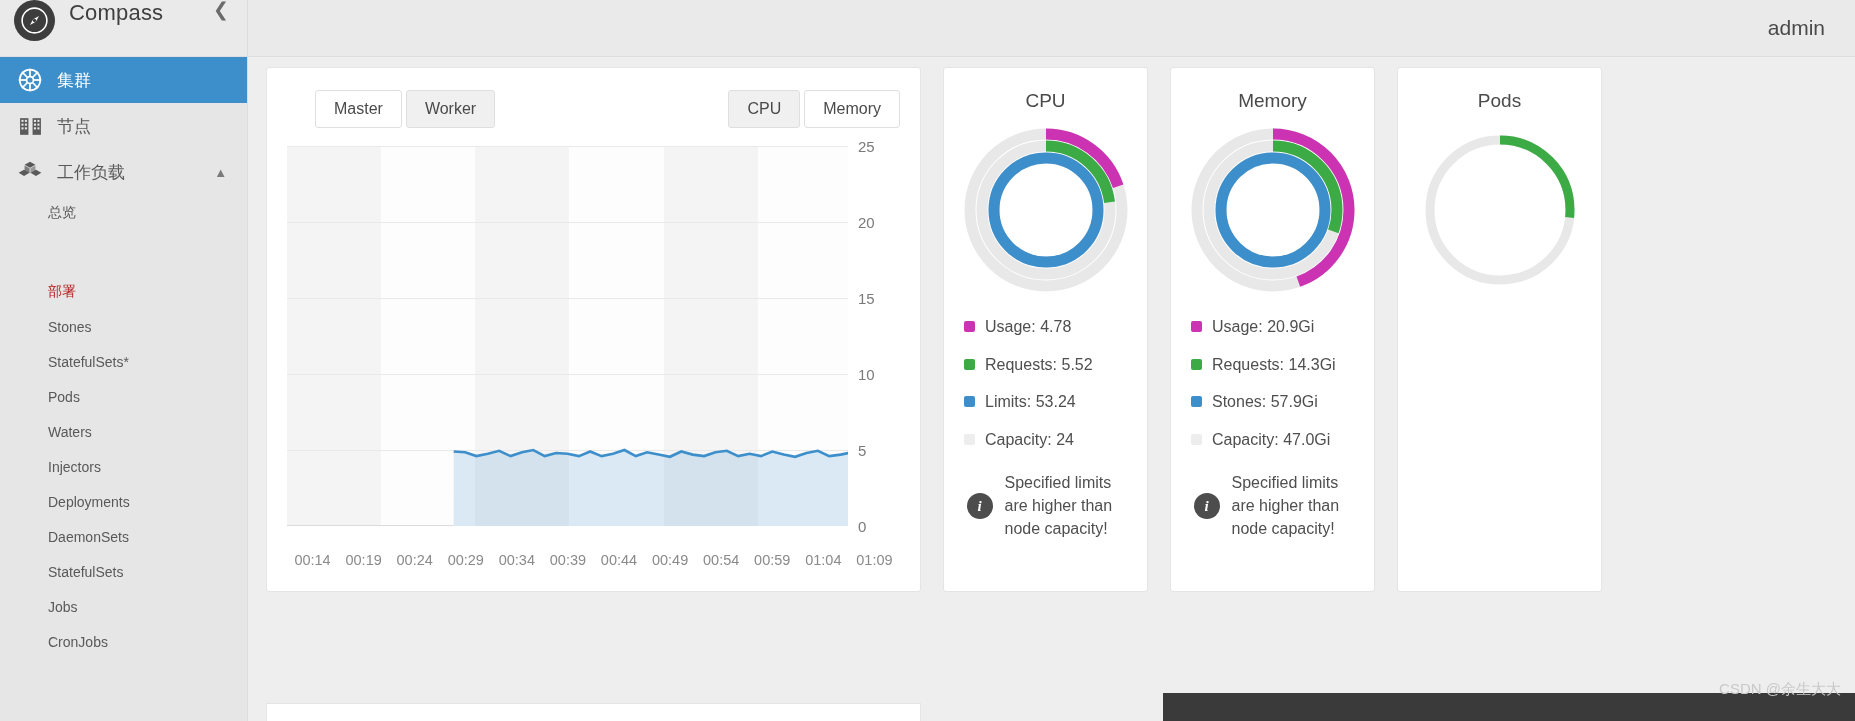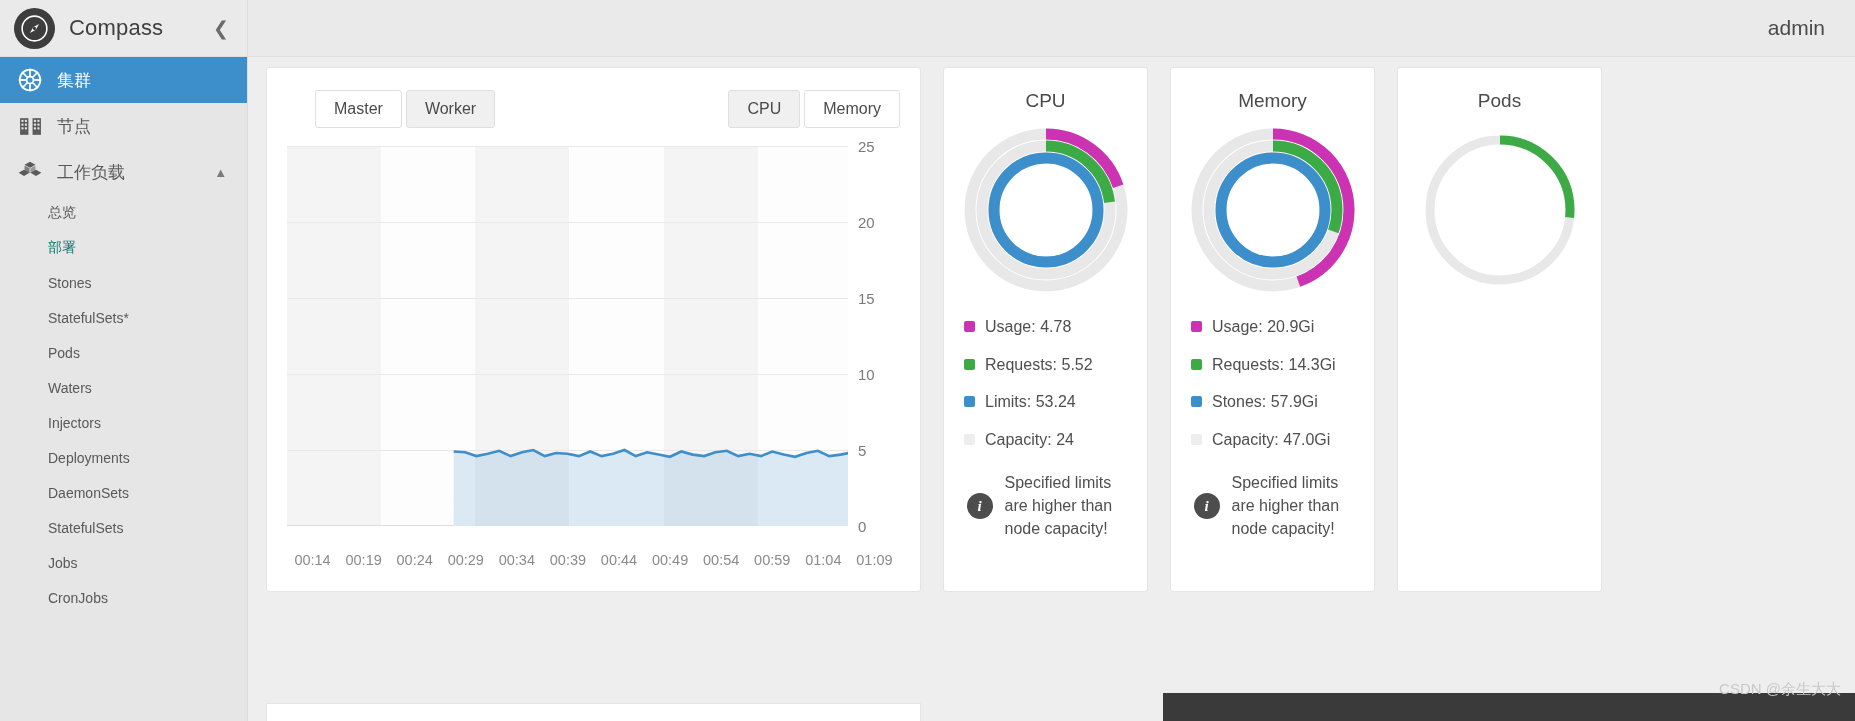--- a/index.html
+++ b/index.html
@@ -14,21 +14,21 @@
   
   .sidebar {
     width: 248px; flex: 0 0 248px; height: 721px;
     background: #e6e6e6;
     border-right: 1px solid #dcdcdc;
     display: flex; flex-direction: column;
     overflow: hidden;
   }
   .sb-header {
     height: 57px; flex: 0 0 57px;
-    display: flex; align-items: center;
+    display: flex; align-items: flex-start;
     padding: 0 14px;
     background: #eaeaea;
     border-bottom: 1px solid #dedede;
   }
   .logo-circle {
     width: 41px; height: 41px; border-radius: 50%;
     background: #3d3d3d;
     display: flex; align-items: center; justify-content: center;
     flex: 0 0 41px;
   }
@@ -58,21 +58,21 @@
   .nav-label { white-space: nowrap; }
   .caret {
     margin-left: auto; margin-right: 20px;
     font-size: 13px; color: #7a7a7a;
   }
   .sub-item {
     height: 35px; display: flex; align-items: center;
     padding-left: 48px; font-size: 14px;
     color: #595959; cursor: pointer; white-space: nowrap;
   }
-  .sub-item.selected { color: #0f766e; }
+  .sub-item.selected { color: #b91c1c; margin-top: 44px; }
 
   
   .main {
     flex: 1; height: 721px;
     display: flex; flex-direction: column;
     background: #eeeeee; overflow: hidden;
   }
   .topbar {
     height: 57px; flex: 0 0 57px;
     background: #eaeaea;

